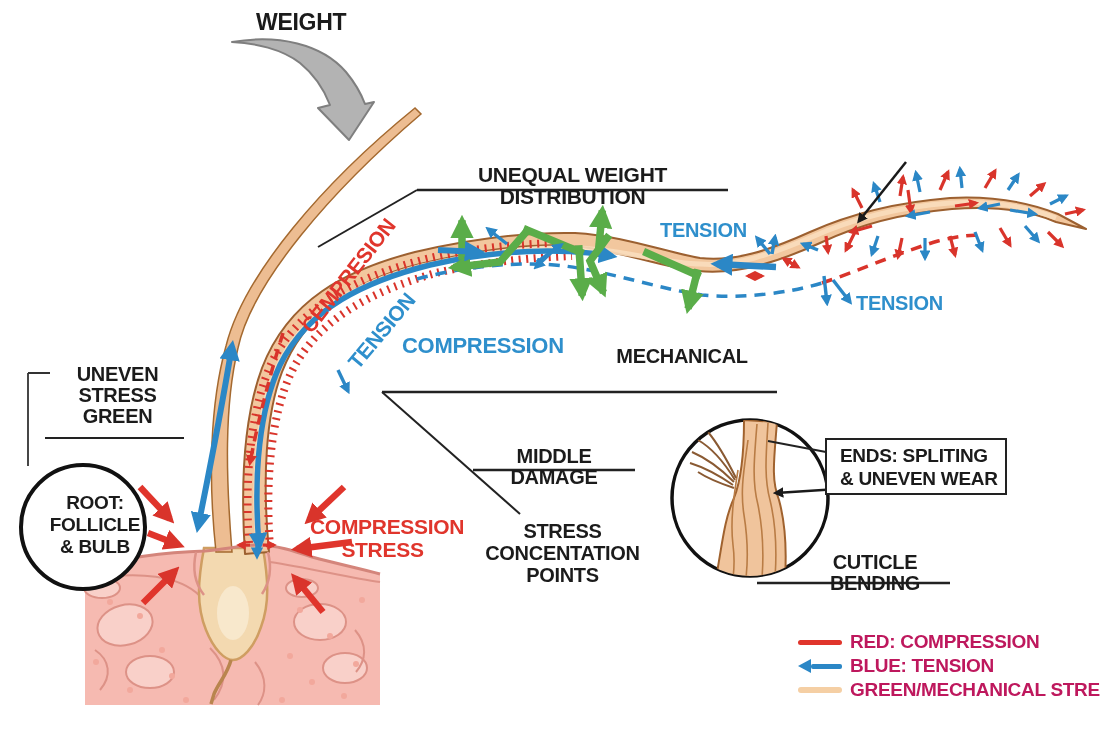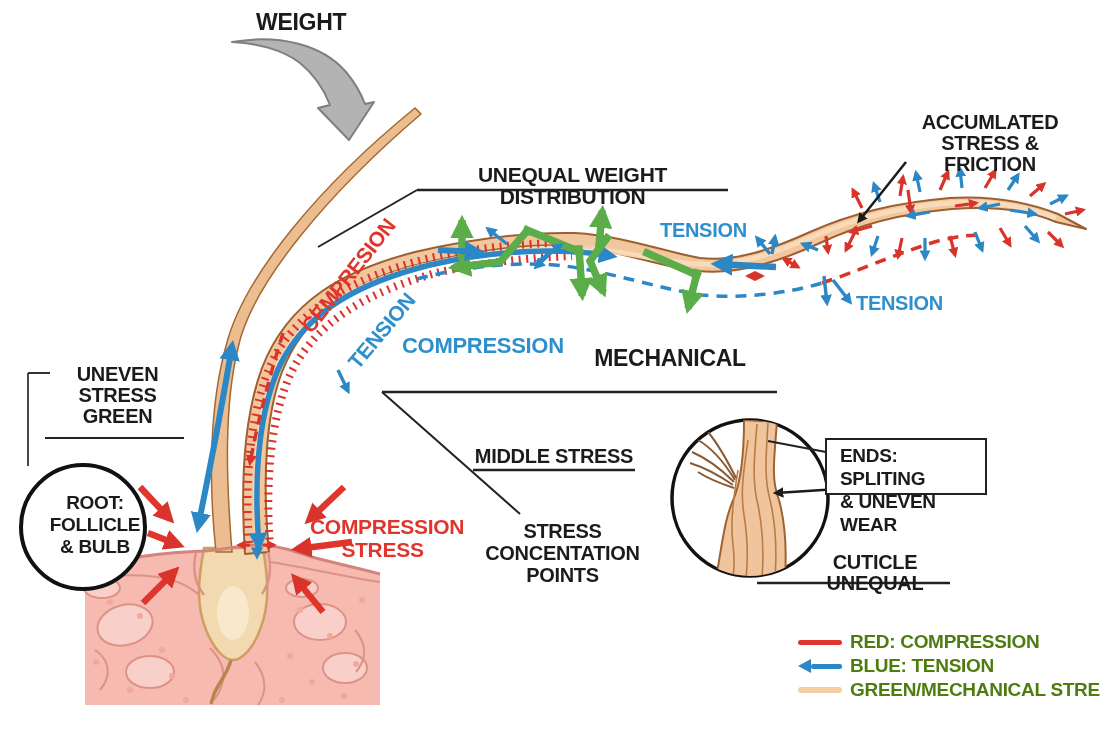--- a/index.html
+++ b/index.html
@@ -10,27 +10,27 @@
   #art{position:absolute;left:0;top:0;}
   .lbl{
     position:absolute;font-weight:bold;color:#1b1b1b;letter-spacing:-0.3px;
     white-space:nowrap;line-height:1.05;
   }
   .ctr{text-align:center;white-space:normal;}
   .blue{color:#2e8fcc;}
   .red{color:#e0352c;}
   .rot{transform-origin:50% 50%;}
   #ends-box{
-    position:absolute;left:825px;top:438px;width:162px;height:57px;
+    position:absolute;left:825px;top:438px;width:182px;height:57px;
     border:2.5px solid #222;background:#fff;box-sizing:border-box;
     font-weight:bold;font-size:19px;line-height:23px;color:#1b1b1b;
     padding:4px 0 0 13px;letter-spacing:-0.3px;
   }
   .legend-row{position:absolute;left:798px;display:flex;align-items:center;height:20px;}
-  .legend-row .txt{font-weight:bold;font-size:19px;color:#4d7c0f;letter-spacing:-0.3px;margin-left:8px;white-space:nowrap;}
+  .legend-row .txt{font-weight:bold;font-size:19px;color:#be185d;letter-spacing:-0.3px;margin-left:8px;white-space:nowrap;}
   .sw-red{width:44px;height:5px;background:#e0352c;border-radius:2.5px;}
   .sw-tan{width:44px;height:6px;background:#f5cfa4;border-radius:3px;}
   .sw-blue{display:flex;align-items:center;width:44px;}
   .sw-blue .head{width:0;height:0;border-right:13px solid #2b87c6;border-top:7px solid transparent;border-bottom:7px solid transparent;}
   .sw-blue .shaft{width:31px;height:5px;background:#2b87c6;border-radius:2px;}
 </style>
 </head>
 <body>
 
 <div id="stage">
@@ -245,69 +245,65 @@
     <path d="M768,441 L826,452" stroke-width="2"></path>
     <path d="M838,489 L776,493" stroke-width="2.5" marker-end="url(#aK)" stroke="#1a1a1a"></path>
     <path d="M906,162 L859,221" stroke-width="2.5" marker-end="url(#aK)" stroke="#1a1a1a"></path>
   </g>
 </svg>
 
 <div class="lbl" style="left:256px;top:10px;font-size:23px;">WEIGHT</div>
 
 <div class="lbl ctr" style="left:417px;top:164px;width:311px;font-size:21px;">UNEQUAL WEIGHT DISTRIBUTION</div>
 
-<div class="lbl ctr" style="left:900px;top:112px;width:180px;font-size:20px;">
-  <div>ACCUMLATED</div>
-  <div>STRESS &amp; FRICTION</div>
-</div>
 
 <div class="lbl blue" style="left:660px;top:220px;font-size:20px;">TENSION</div>
 
 <div class="lbl blue" style="left:856px;top:293px;font-size:20px;">TENSION</div>
 
 <div class="lbl red rot ctr" style="left:283px;top:272px;width:120px;font-size:21px;transform:rotate(-52deg);">CEMPRESION</div>
 
 <div class="lbl blue rot ctr" style="left:327px;top:320px;width:110px;font-size:21px;transform:rotate(-50deg);">TENSION</div>
 
 <div class="lbl blue" style="left:402px;top:334px;font-size:22px;">COMPRESSION</div>
 
-<div class="lbl ctr" style="left:490px;top:346px;width:360px;font-size:23px;">
+<div class="lbl ctr" style="left:502px;top:346px;width:360px;font-size:20px;">
   <div>MECHANICAL</div>
 </div>
 
 <div class="lbl ctr" style="left:40px;top:364px;width:155px;font-size:20px;">
   <div>UNEVEN STRESS</div>
   <div>GREEN</div>
 </div>
 
 
 <div class="lbl ctr" style="left:25px;top:492px;width:140px;font-size:19px;line-height:22px;">
   <div>ROOT:</div>
   <div>FOLLICLE</div>
   <div>&amp; BULB</div>
 </div>
 
 <div class="lbl red ctr" style="left:310px;top:515px;width:145px;font-size:21px;line-height:23px;">
   <div>COMPRESSION</div>
   <div>STRESS</div>
 </div>
 
-<div class="lbl ctr" style="left:473px;top:446px;width:162px;font-size:20px;">MIDDLE STRESS</div>
+<div class="lbl ctr" style="left:473px;top:446px;width:162px;font-size:20px;">MIDDLE DAMAGE</div>
 
 <div class="lbl ctr" style="left:455px;top:520px;width:215px;font-size:20px;line-height:22px;">
   <div>STRESS CONCENTATION</div>
   <div>POINTS</div>
 </div>
 
 <div id="ends-box">
   <div>ENDS: SPLITING</div>
   <div>&amp; UNEVEN WEAR</div>
 </div>
 
-<div class="lbl ctr" style="left:790px;top:552px;width:170px;font-size:20px;">CUTICLE UNEQUAL</div>
+<div class="lbl ctr" style="left:790px;top:552px;width:170px;font-size:20px;">CUTICLE BENDING</div>
 
 <div class="legend-row" style="top:632px;">
   <div class="sw-red"></div>
   <span class="txt">RED: COMPRESSION</span>
 </div>
 <div class="legend-row" style="top:656px;">
   <div class="sw-blue">
     <div class="head"></div>
     <div class="shaft"></div>
   </div>

